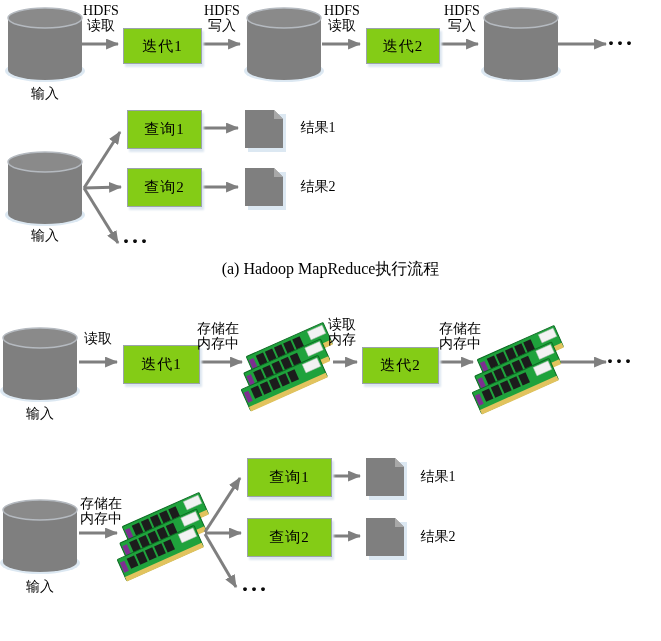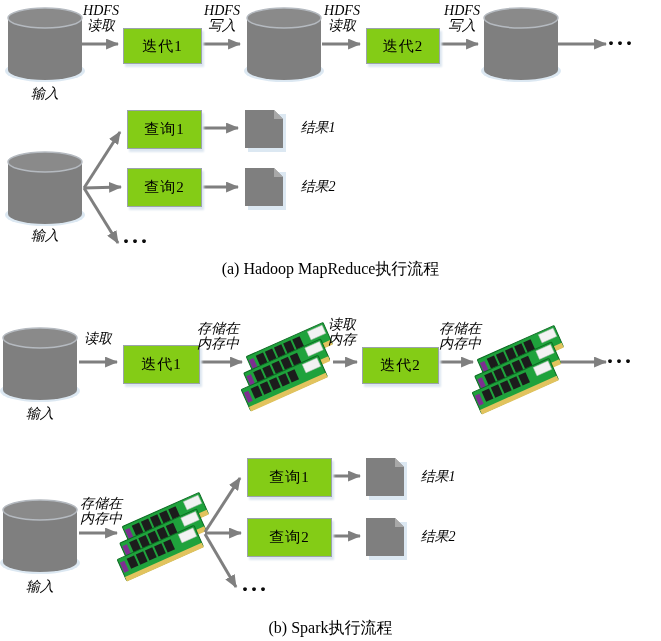--- a/index.html
+++ b/index.html
@@ -2,21 +2,21 @@
 <html><head>
 <meta charset="utf-8">
 <style>
   html,body{margin:0;padding:0;background:#fff;}
   .stage{position:relative;width:661px;height:641px;background:#ffffff;overflow:hidden;
          font-family:"Liberation Serif","DejaVu Serif",serif;color:#000;}
   .stage svg{position:absolute;left:0;top:0;}
   .box{position:absolute;background:#84cc16;border:1px solid #9aa3ab;
        box-shadow:2px 3px 2px #dce6f0;display:flex;align-items:center;justify-content:center;
        font-size:15px;letter-spacing:1px;}
-  .lbl{position:absolute;text-align:center;font-size:14px;line-height:15px;white-space:nowrap;font-style:italic;}
+  .lbl{position:absolute;text-align:center;font-size:14px;line-height:15px;white-space:nowrap;}
   .lbl span{display:block;}
   .dots{position:absolute;font-weight:bold;font-size:24px;line-height:22px;
         letter-spacing:3px;color:#0a0a0a;}
   .cap{position:absolute;left:0;width:661px;text-align:center;font-size:16px;}
 </style>
 </head>
 <body>
 
 <div class="stage">
 
@@ -158,15 +158,14 @@
 
   <div class="lbl" style="left:413px;top:469px;width:50px;">结果1</div>
   <div class="lbl" style="left:413px;top:529px;width:50px;">结果2</div>
 
   <div class="dots" style="left:608px;top:26px;">...</div>
   <div class="dots" style="left:123px;top:224px;">...</div>
   <div class="dots" style="left:607px;top:344px;">...</div>
   <div class="dots" style="left:242px;top:572px;">...</div>
 
   <div class="cap" style="top:259px;">(a) Hadoop MapReduce执行流程</div>
-  <div class="cap" style="top:618px;">(b) Spark执行流程</div>
 
 </div>
 
 </body></html>

